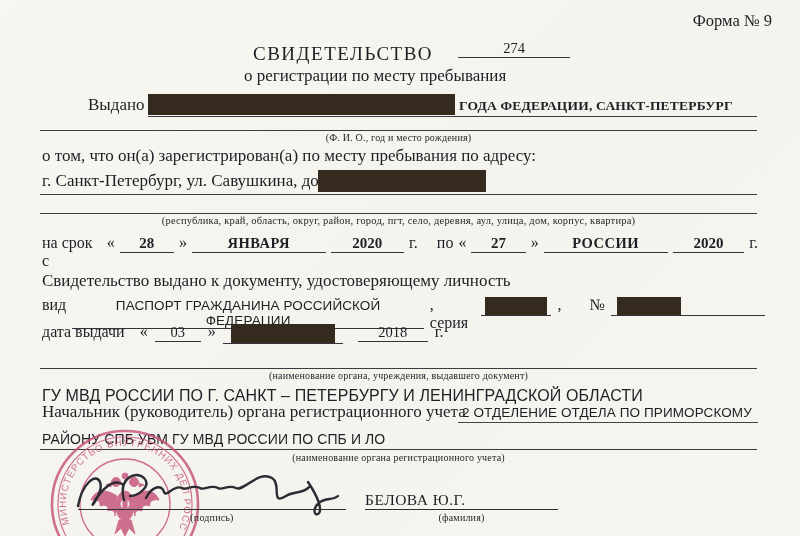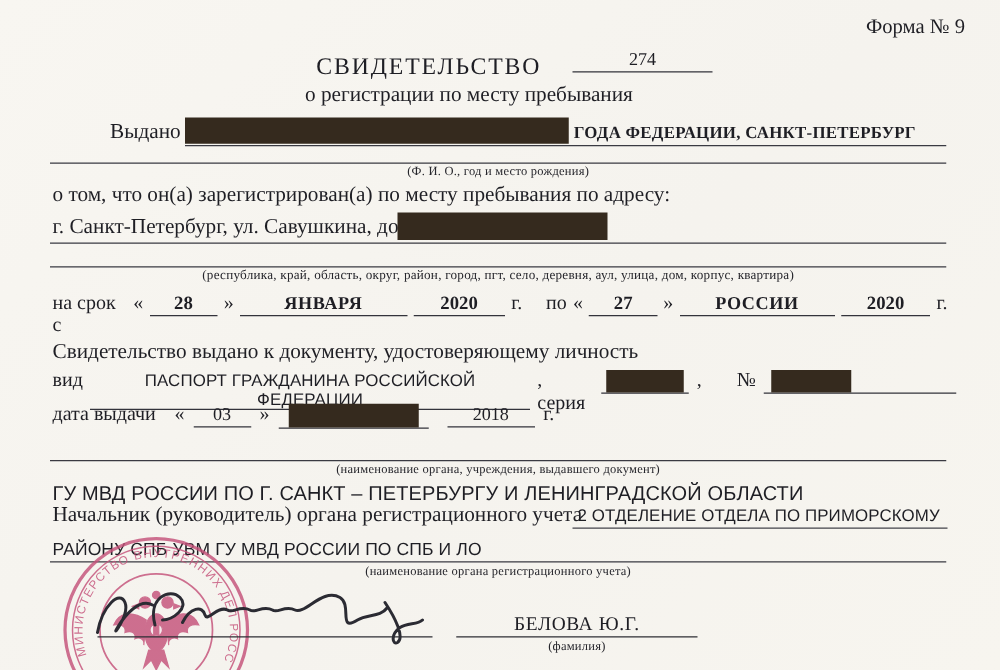--- a/index.html
+++ b/index.html
@@ -131,18 +131,19 @@
   </svg>
 
   <svg class="abs" style="top:466px; left:72px;" width="290" height="52" viewBox="0 0 290 52">
     <path d="M6,40 C10,18 24,6 28,16 C32,26 16,46 22,36 C28,26 40,12 50,18
              M52,34 C46,12 64,4 72,12 C80,20 66,30 58,30
              M74,32 C80,20 90,18 92,26 C94,32 102,18 110,22 C114,25 120,18 128,22 C132,25 138,18 146,22 C150,25 156,18 164,22
              C172,26 186,4 200,12 C210,18 198,40 214,30 C222,25 232,28 238,20
              M236,16 C244,28 252,44 246,48 C242,50 240,42 248,36 C254,32 262,34 266,30" fill="none" stroke="#2b2b33" stroke-width="2.4" stroke-linecap="round"></path>
   </svg>
   <div class="rule" style="top:509px; left:78px; width:268px; border-top-color:#2e2e35;"></div>
+  <div class="abs caption" style="top:512px; left:78px; width:268px; font-size:10px;">(подпись)</div>
 
-  <div class="abs" style="top:491px; left:365px; width:193px; text-align:center; font-size:15.5px; letter-spacing:0.5px;">БЕЛОВА  Ю.Г.</div>
+  <div class="abs" style="top:491px; left:365px; width:193px; font-size:15.5px; letter-spacing:0.5px;">БЕЛОВА  Ю.Г.</div>
   <div class="rule" style="top:509px; left:365px; width:193px; border-top-color:#2e2e35;"></div>
   <div class="abs caption" style="top:512px; left:365px; width:193px; font-size:10px;">(фамилия)</div>
 
 </div>
 
 </body></html>

